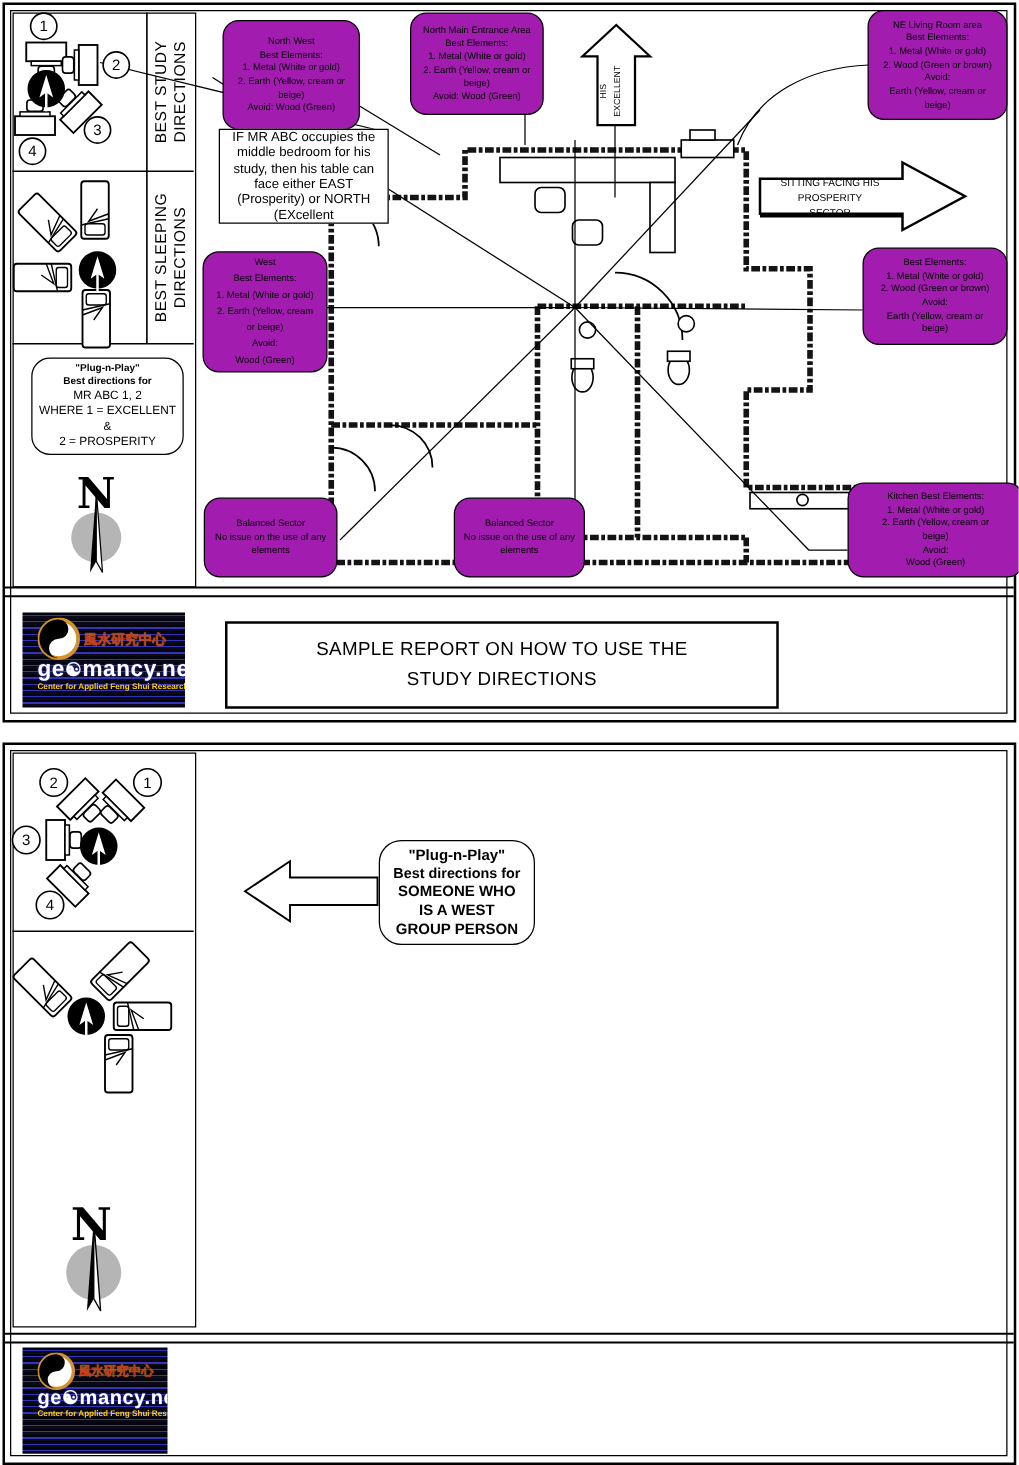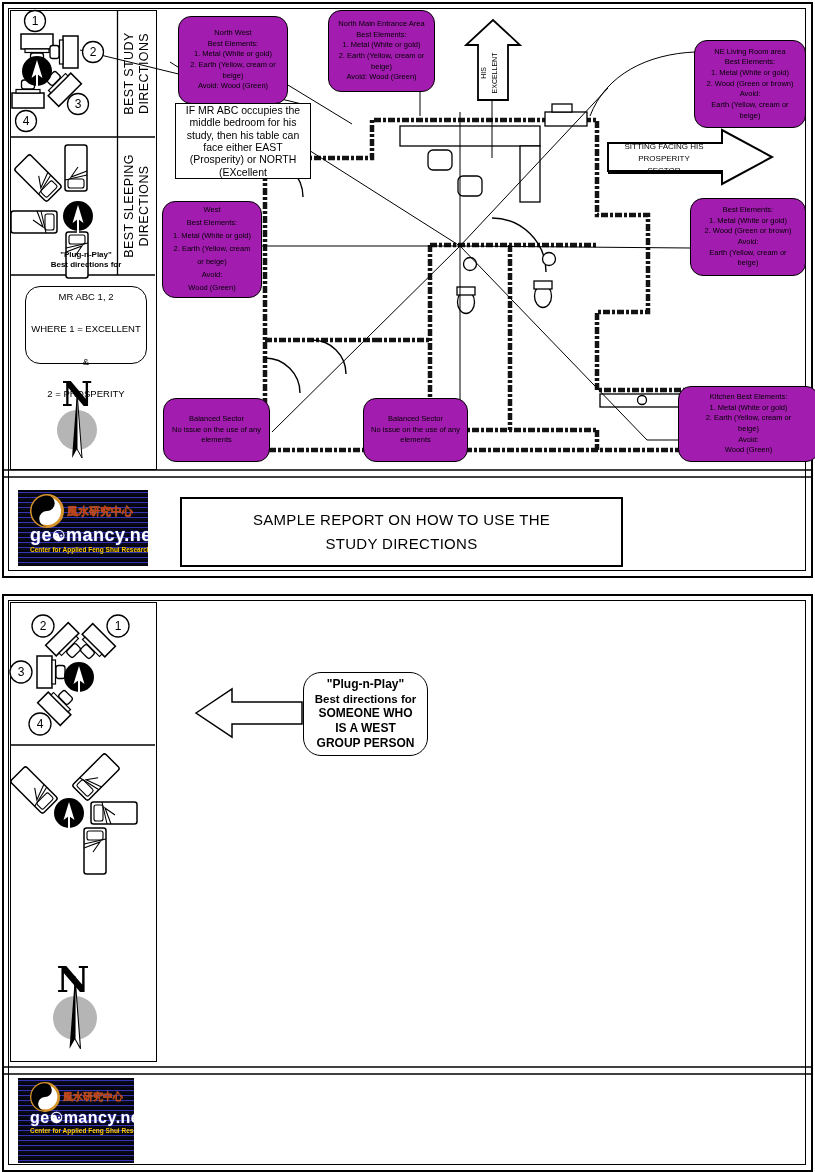--- a/index.html
+++ b/index.html
@@ -12,21 +12,21 @@
   svg{position:absolute;left:0;top:0;}
   .callout{position:absolute;border:1.3px solid #000;border-radius:13px;background:#a21caf;
            font-size:7.5px;line-height:1.42;text-align:center;display:flex;flex-direction:column;
            justify-content:center;padding:3px 2px;box-sizing:border-box;z-index:5;}
   .note{position:absolute;border:1.5px solid #000;background:#fff;font-size:10.5px;line-height:1.18;
         text-align:center;display:flex;flex-direction:column;justify-content:center;
         padding:4px 1px;box-sizing:border-box;z-index:5;}
   .plug{position:absolute;border:1.4px solid #000;border-radius:15px;background:#fff;text-align:center;
         display:flex;flex-direction:column;justify-content:center;box-sizing:border-box;z-index:5;}
   .plug .s{font-size:8px;font-weight:bold;line-height:1.35;}
-  .plug .m{font-size:9.5px;line-height:1.3;margin-top:20px;}
+  .plug .m{font-size:9.5px;line-height:1.3;}
   .plug2 .q{font-size:12px;font-weight:bold;line-height:1.25;}
   .plug2 .b{font-size:11.5px;font-weight:bold;line-height:1.25;}
   .rot-label{position:absolute;transform-origin:top left;transform:rotate(-90deg);
              display:flex;flex-direction:column;justify-content:center;text-align:center;
              font-size:12.5px;letter-spacing:.4px;line-height:1.2;z-index:4;}
   .arrow-label{position:absolute;text-align:center;font-size:8px;line-height:1.5;z-index:6;}
   .title-box{position:absolute;border:2px solid #000;display:flex;align-items:center;justify-content:center;
              text-align:center;font-size:15px;letter-spacing:.3px;line-height:1.6;
              padding:0 56px;box-sizing:border-box;background:#fff;z-index:5;}
   .logo{position:absolute;background:repeating-linear-gradient(180deg,#04040e 0 2px,#3434b4 2px 3px,#090918 3px 5px);
@@ -232,21 +232,21 @@
       <div>Avoid: Wood (Green)</div>
     </div>
   <div class="callout" style="left:328px;top:10px;width:107px;height:82px;">
       <div>North Main Entrance Area</div>
       <div>Best Elements:</div>
       <div>1. Metal (White or gold)</div>
       <div>2. Earth (Yellow, cream or</div>
       <div>beige)</div>
       <div>Avoid: Wood (Green)</div>
     </div>
-  <div class="callout" style="left:694px;top:8px;width:112px;height:88px;margin-top:32px;">
+  <div class="callout" style="left:694px;top:8px;width:112px;height:88px;">
       <div>NE Living Room area</div>
       <div>Best Elements:</div>
       <div>1. Metal (White or gold)</div>
       <div>2. Wood (Green or brown)</div>
       <div>Avoid:</div>
       <div>Earth (Yellow, cream or</div>
       <div>beige)</div>
     </div>
   <div class="callout" style="left:690px;top:198px;width:116px;height:78px;">
       <div>Best Elements:</div>

